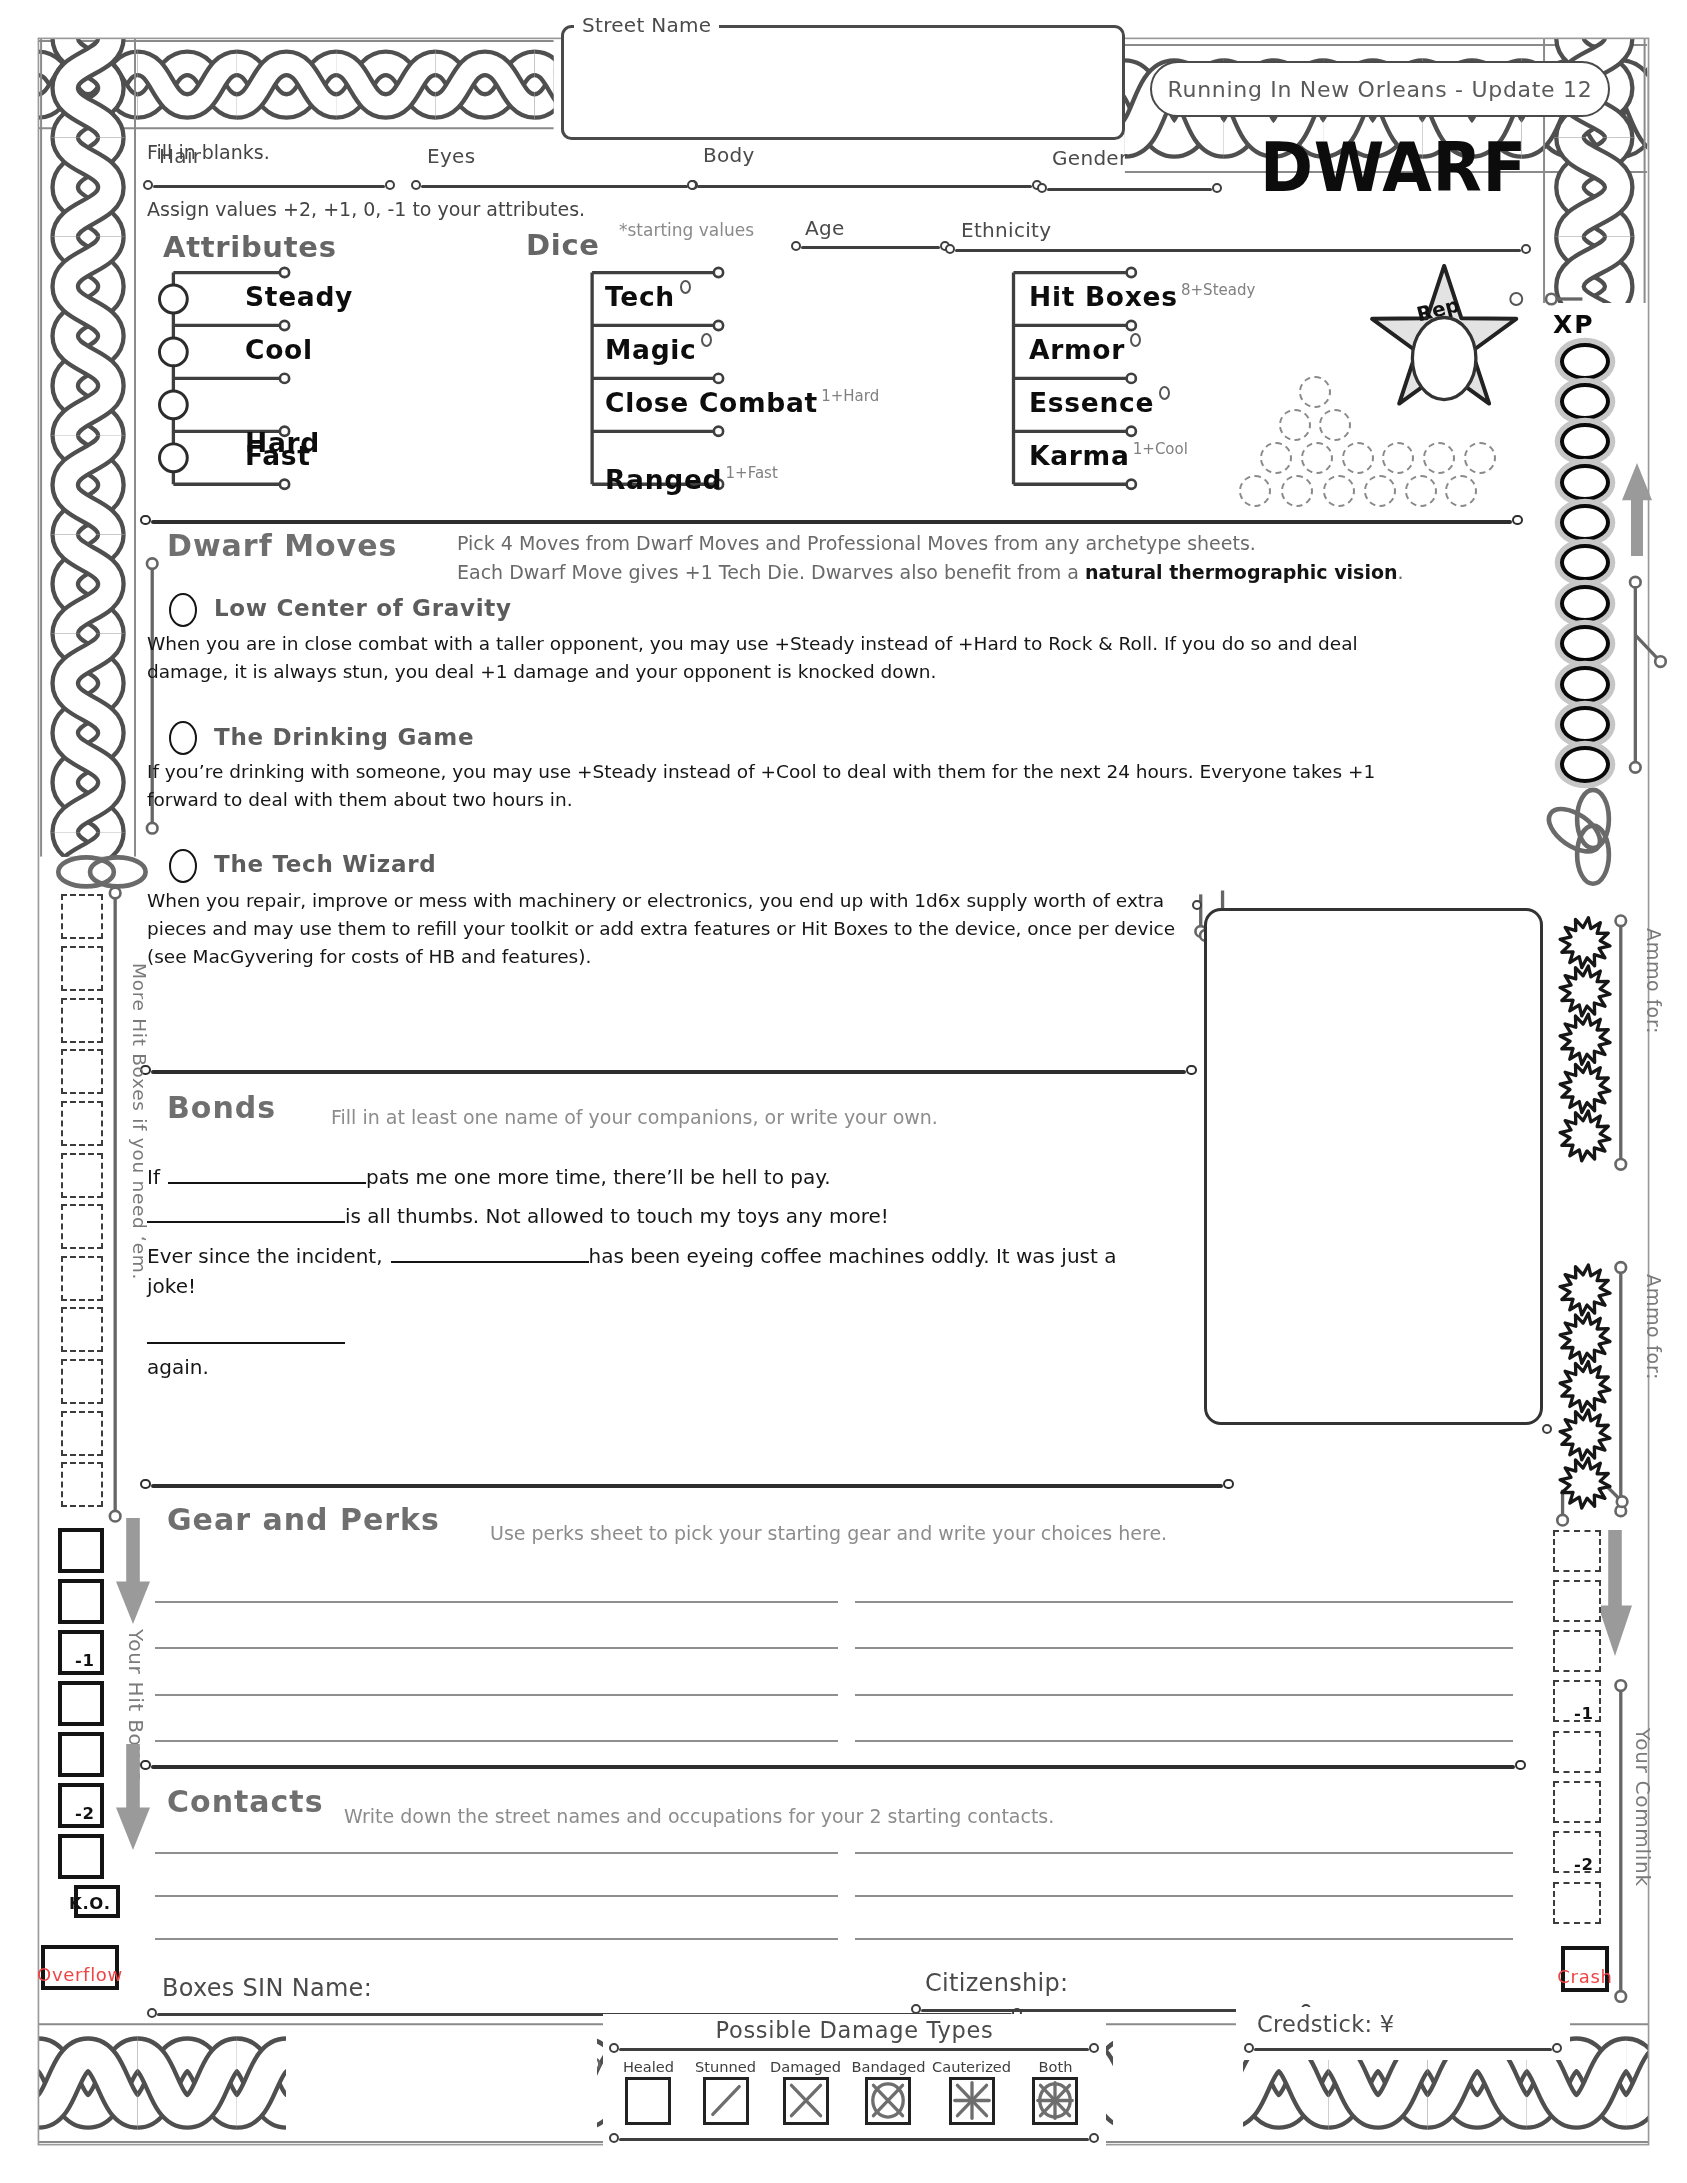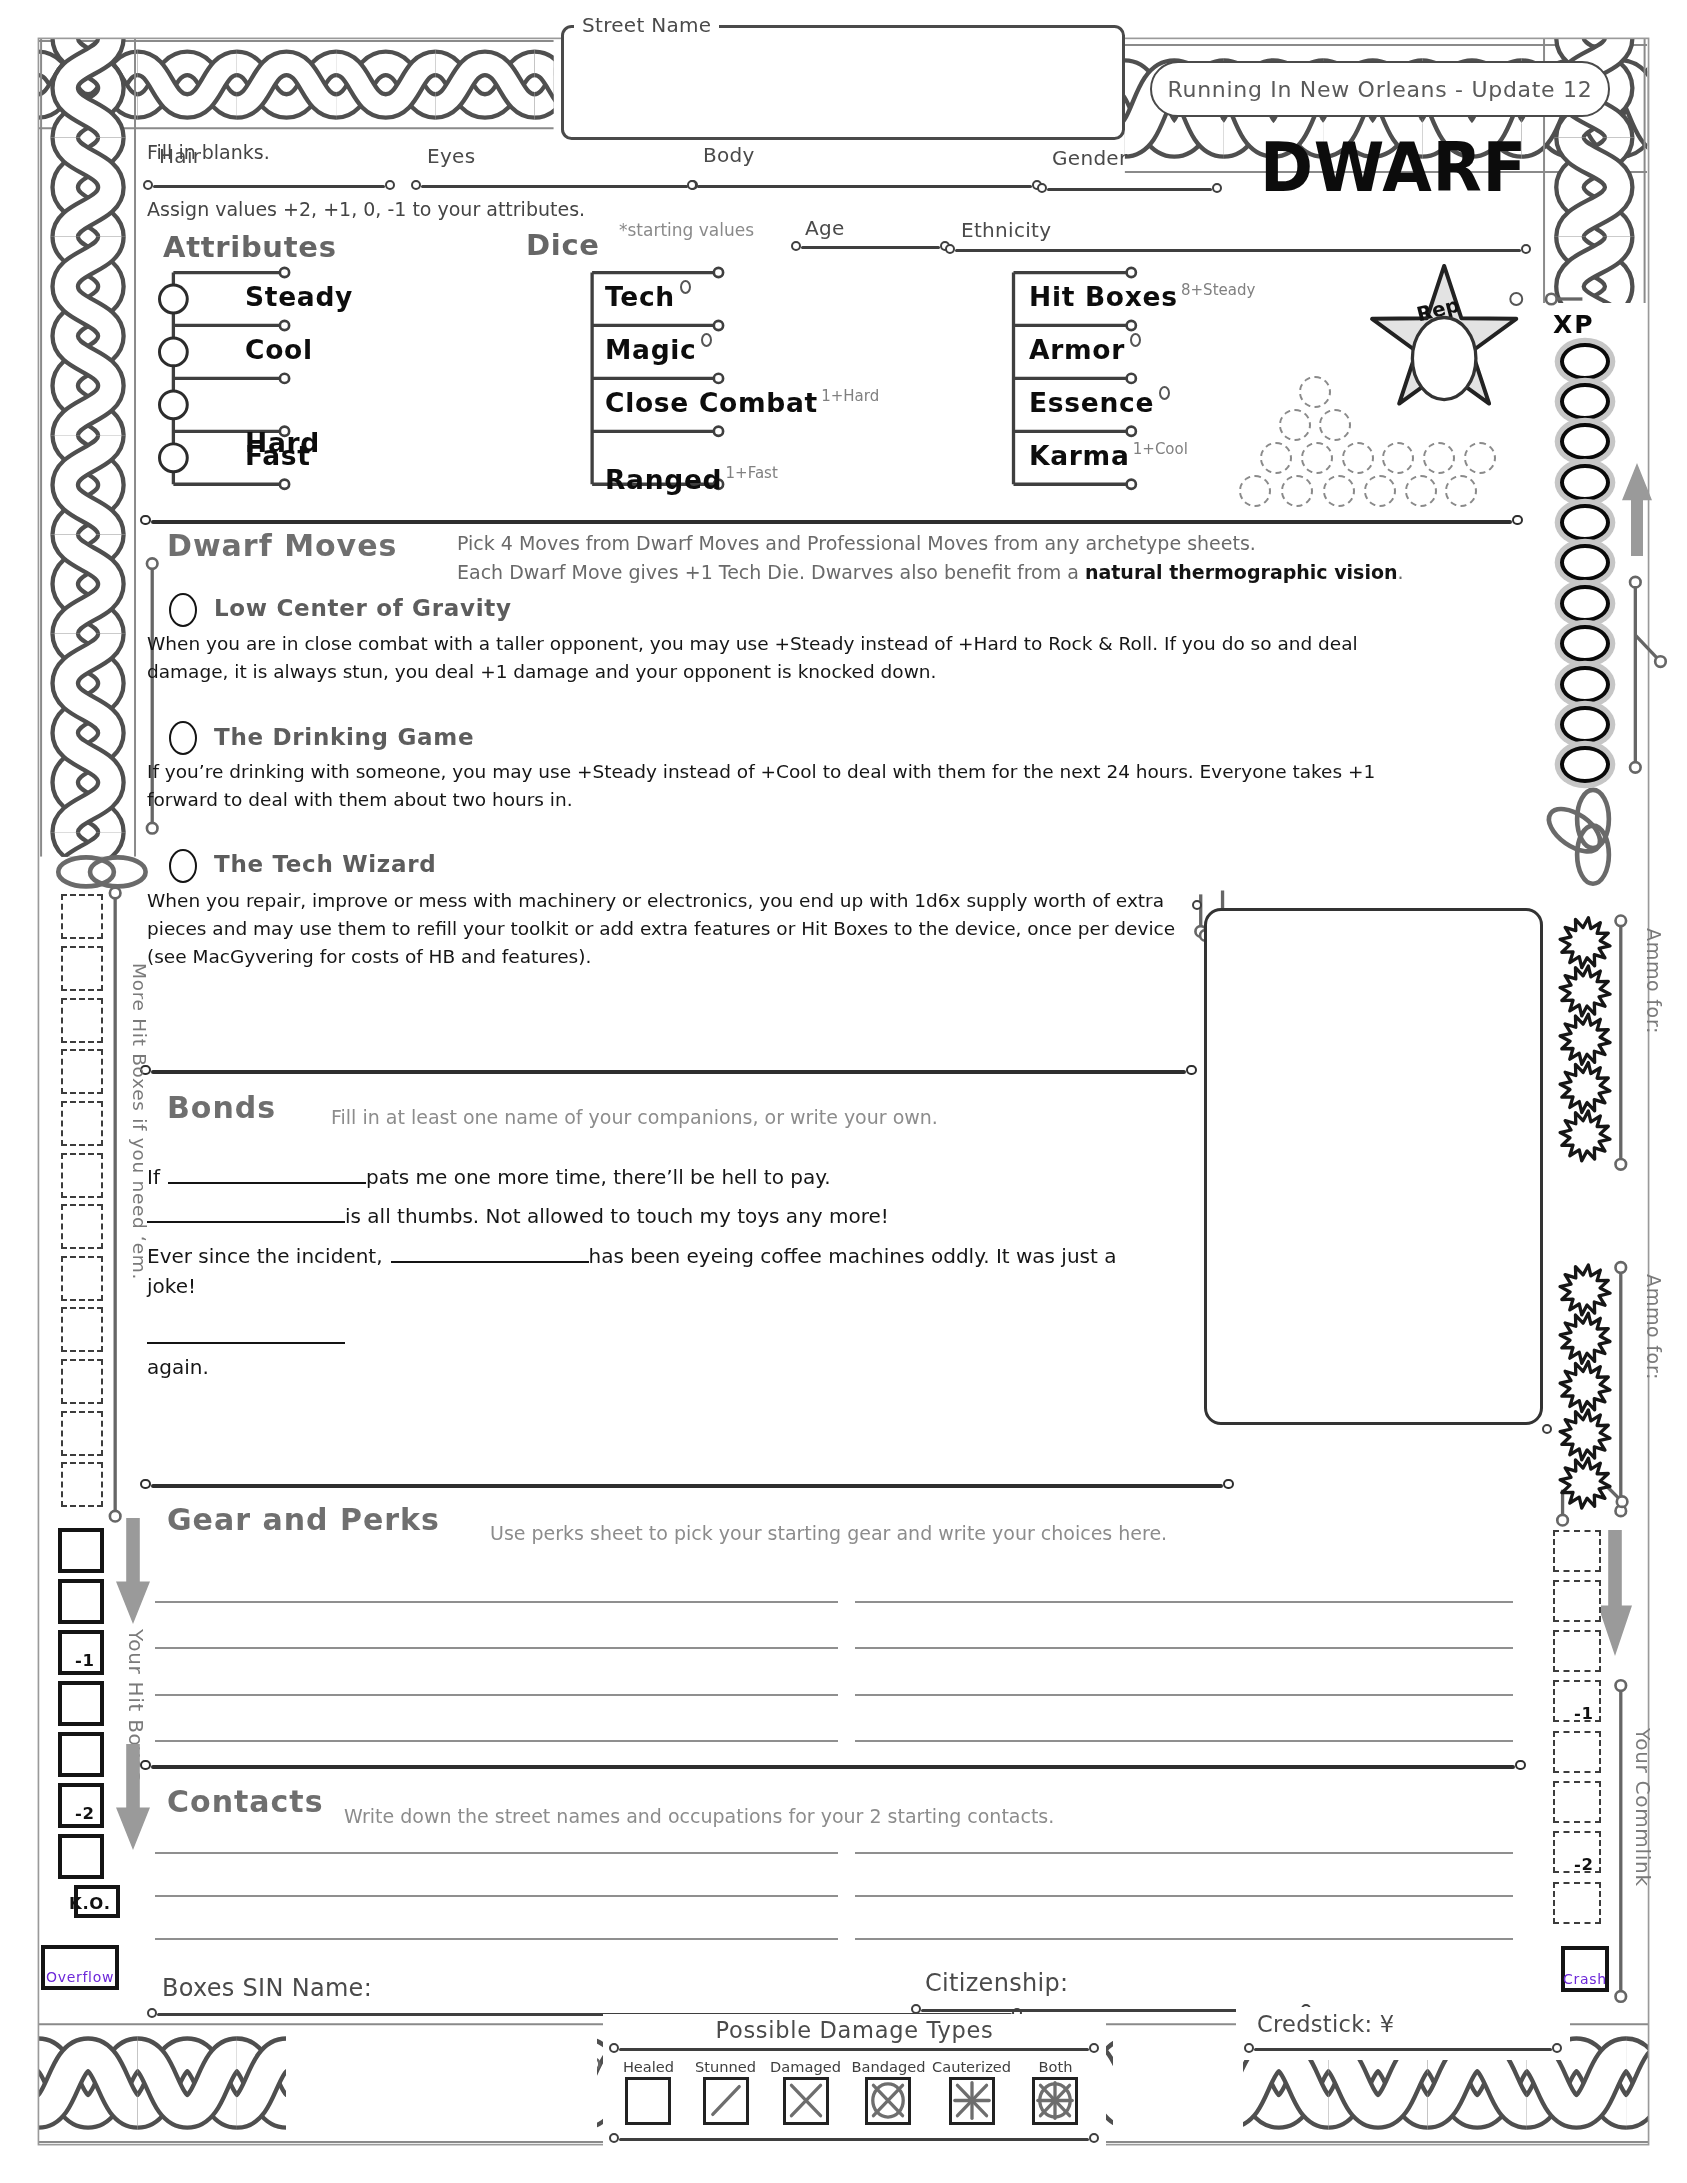--- a/index.html
+++ b/index.html
@@ -57,21 +57,21 @@
     clip-path:polygon(50% 0,100% 40%,70% 40%,70% 100%,30% 100%,30% 40%,0 40%); }
 
   .xp-lab { position:absolute; font-size:25px; font-weight:700; letter-spacing:2px; color:#0a0a0a; }
   .xp-c { position:absolute; width:50px; height:37px; border:4.6px solid #090909; border-radius:50%;
     background:#fff; box-shadow:0 0 0 5.3px #c6c6c6; }
   .pyr { position:absolute; width:32px; height:32px; border:2px dashed #8a8a8a; border-radius:50%; background:#fff; }
 
   .dash-box { position:absolute; border:2px dashed #3c3c3c; background:#fff; }
   .solid-box { position:absolute; border:4px solid #141414; background:#fff; }
   .box-lab { position:absolute; right:5.3px; bottom:1.3px; font-size:16.5px; font-weight:600; color:#111; letter-spacing:0.7px; }
-  .box-lab.small { font-size:14px; font-weight:400; color:#6d28d9; right:auto; left:50%; transform:translateX(-50%); }
+  .box-lab.small { font-size:18px; font-weight:400; color:#ef4444; right:auto; left:50%; transform:translateX(-50%); }
 
   .street-box { position:absolute; border:3.3px solid #4a4a4a; border-radius:10.6px; background:#fff; }
   .street-lab { position:absolute; background:#fff; padding:0 8px; }
   .banner { position:absolute; border:2.6px solid #4a4a4a; border-radius:28px; background:#fff;
     display:flex; align-items:center; justify-content:center; font-size:22px; color:#5a5a5a;
     letter-spacing:0.7px; white-space:nowrap; }
   .dwarf { position:absolute; font-size:64px; font-weight:900; color:#0c0c0c; letter-spacing:0.7px;
     transform:scaleY(1.06); white-space:nowrap; }
 
   .white-patch { position:absolute; background:#fff; }

